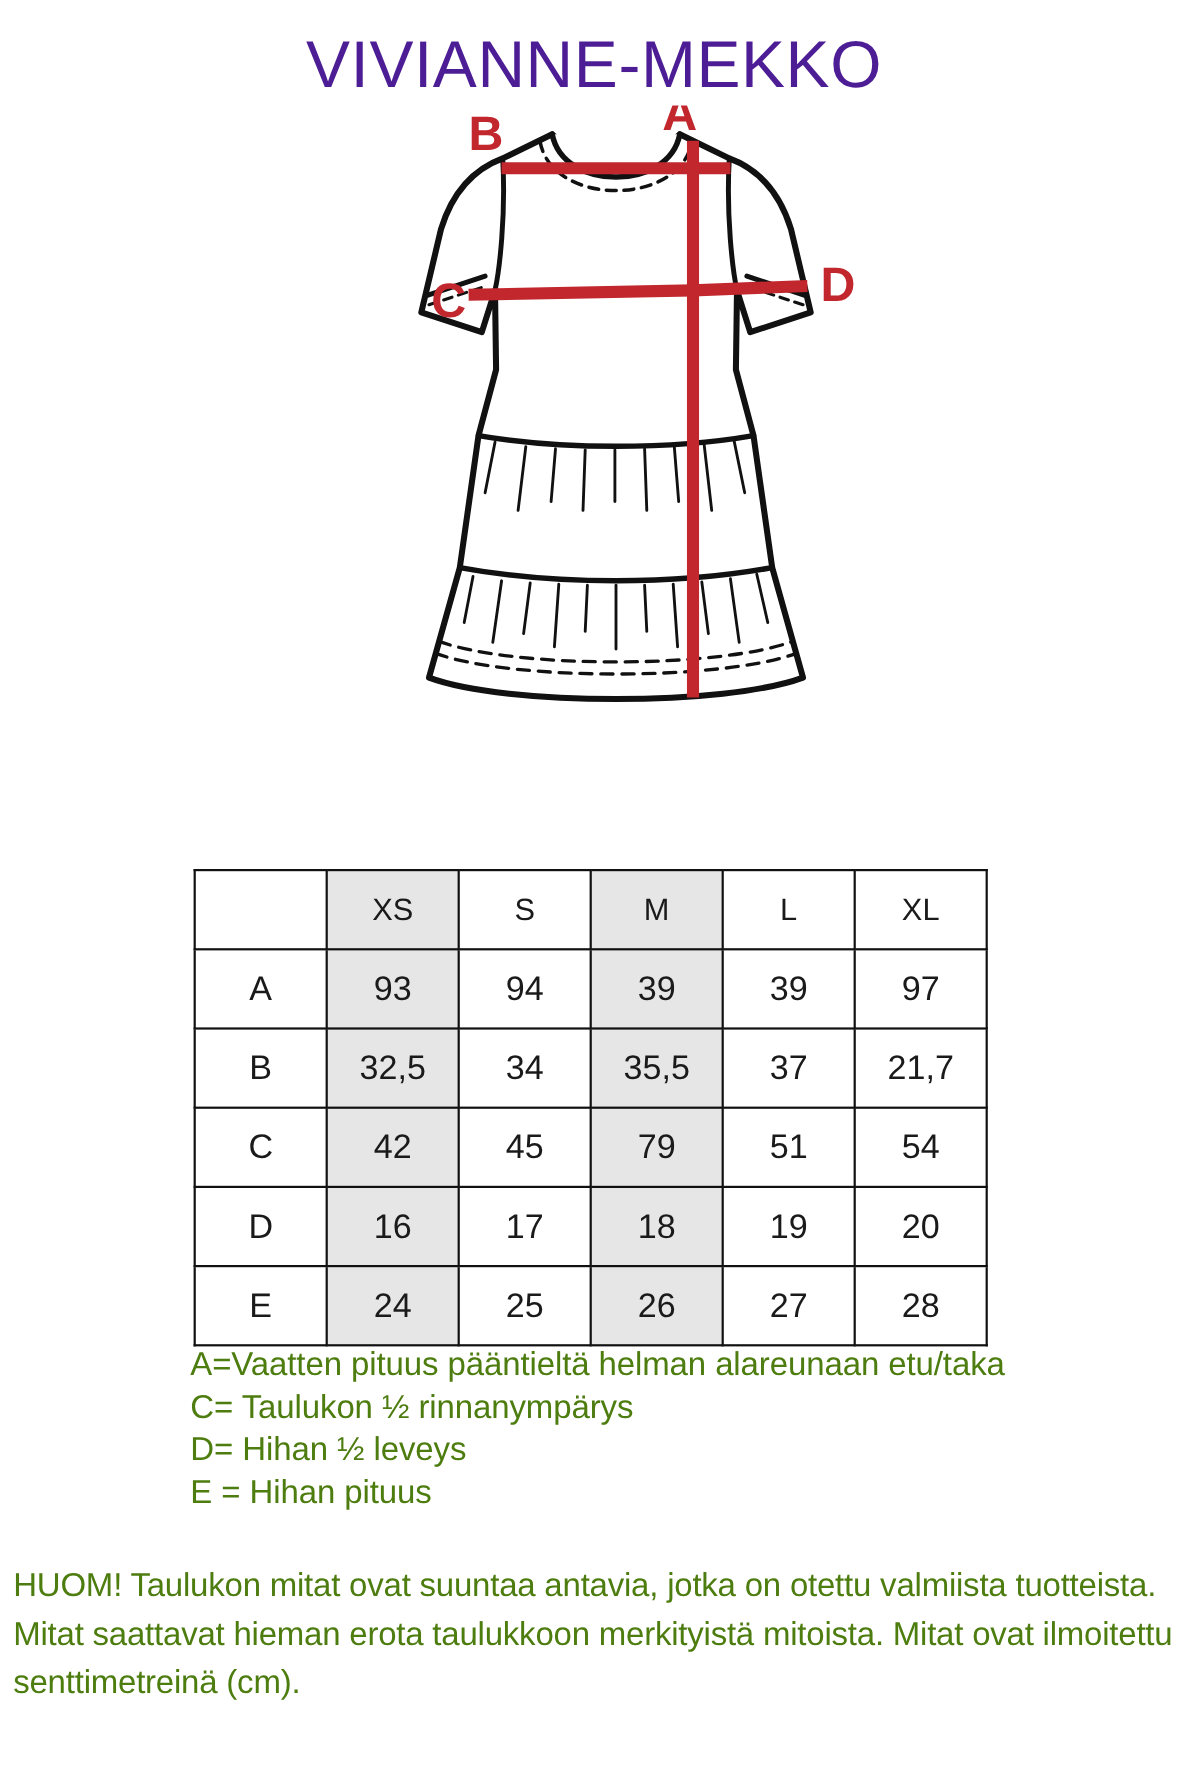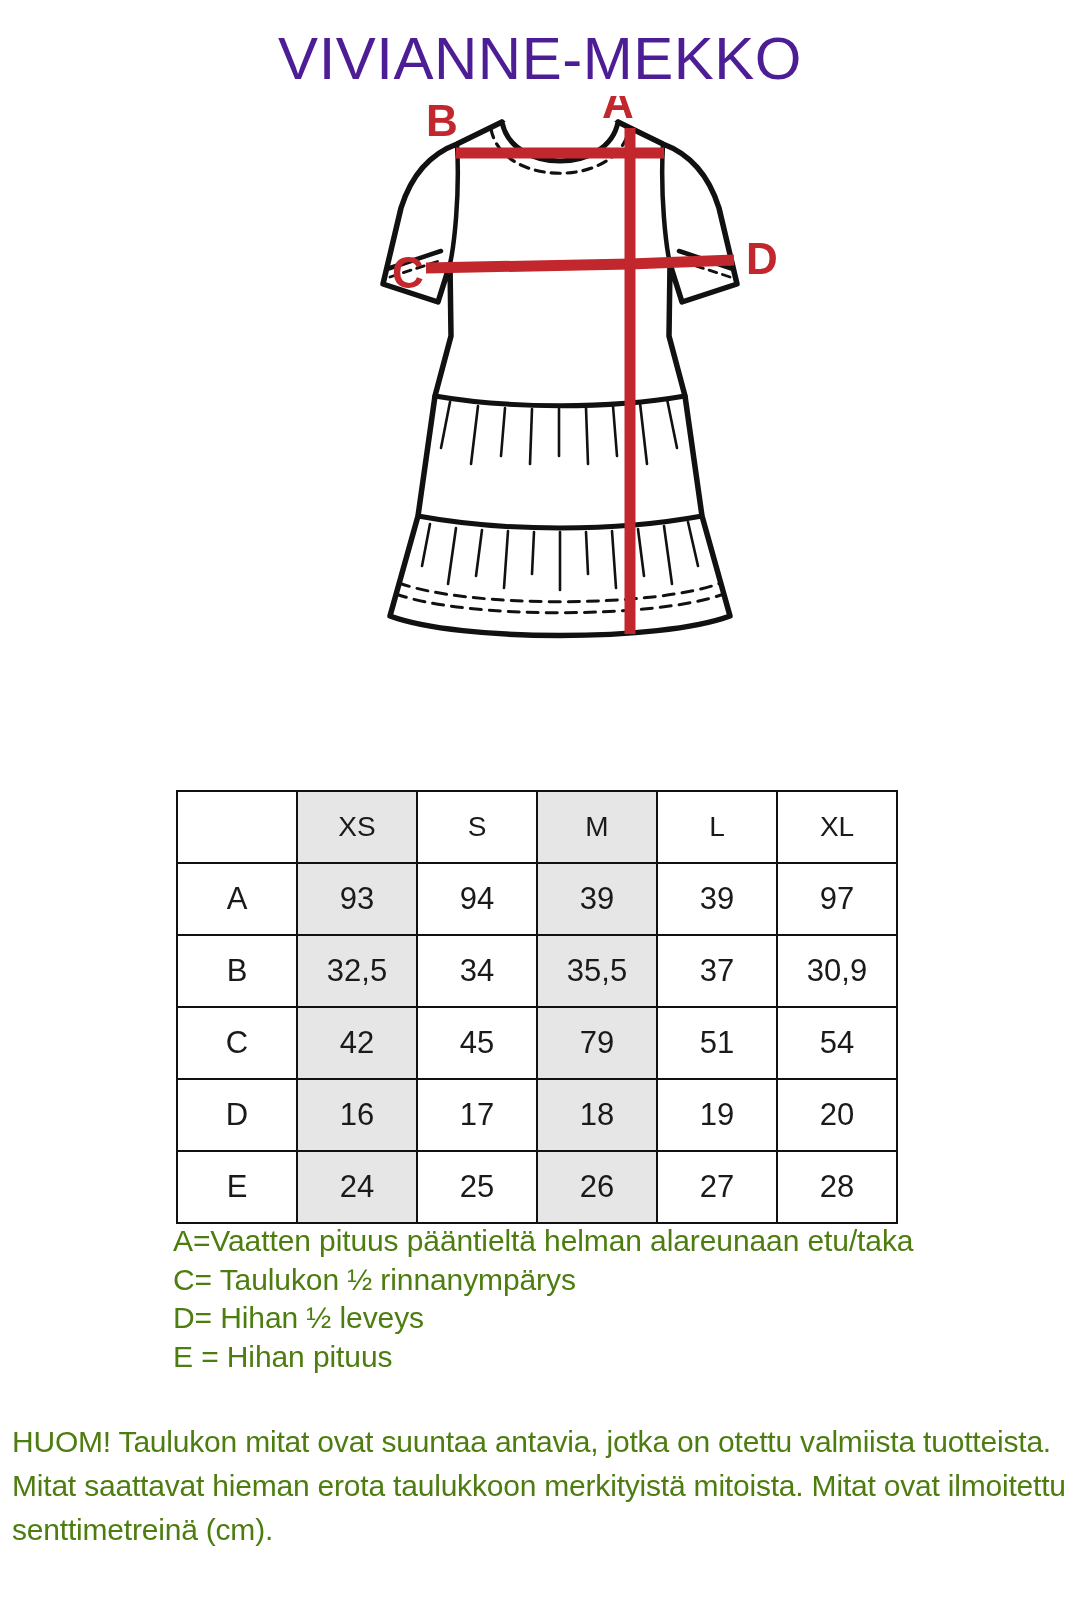--- a/index.html
+++ b/index.html
@@ -209,21 +209,21 @@
       <td class="shaded">39</td>
       <td>39</td>
       <td>97</td>
     </tr>
     <tr>
       <td class="rowhead">B</td>
       <td class="shaded">32,5</td>
       <td>34</td>
       <td class="shaded">35,5</td>
       <td>37</td>
-      <td>30,9</td>
+      <td>21,7</td>
     </tr>
     <tr>
       <td class="rowhead">C</td>
       <td class="shaded">42</td>
       <td>45</td>
       <td class="shaded">79</td>
       <td>51</td>
       <td>54</td>
     </tr>
     <tr>

